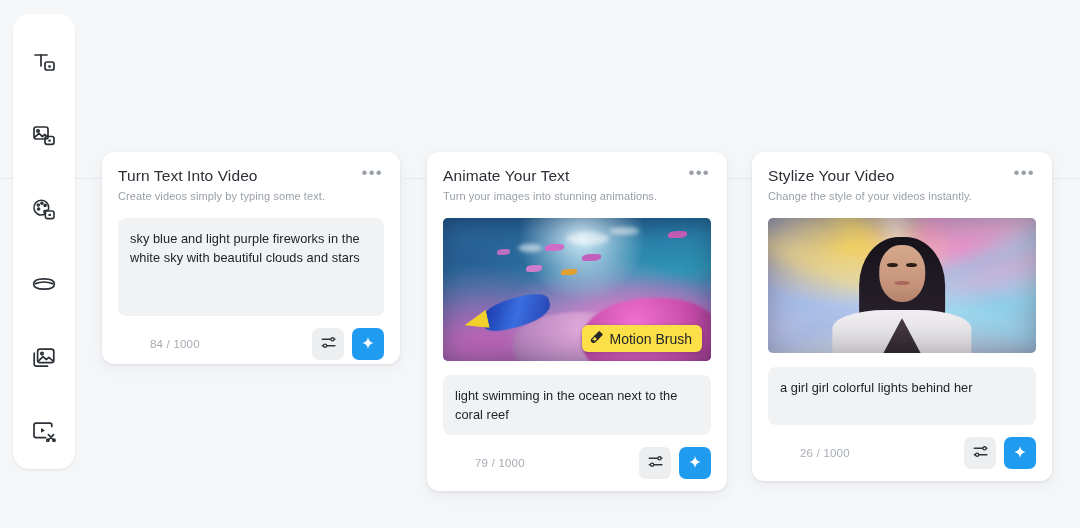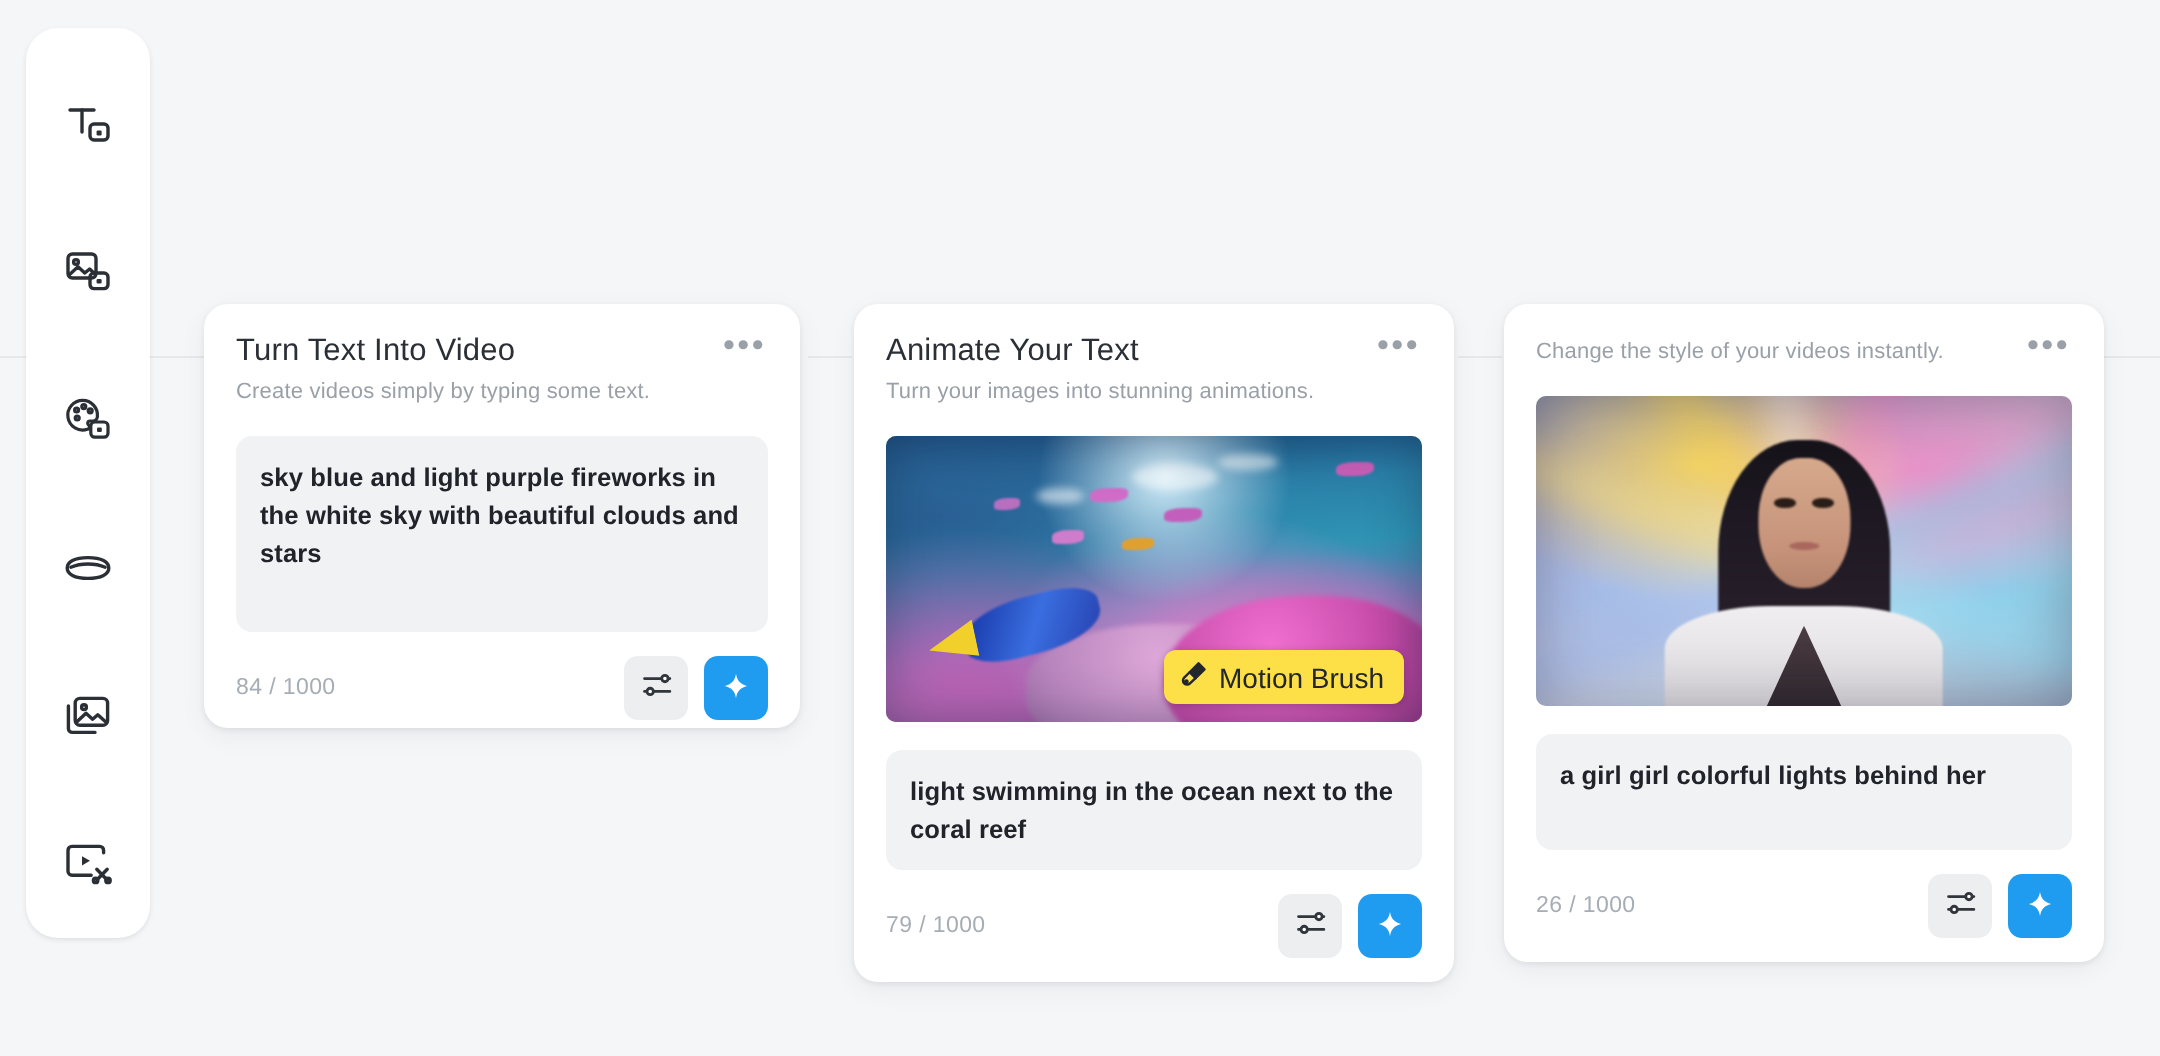--- a/index.html
+++ b/index.html
@@ -116,21 +116,20 @@
     background: #f1f2f4;
     border-radius: 8px;
     padding: 11px 12px;
     font-size: 12.8px;
     line-height: 19px;
     color: #20242a;
     letter-spacing: .05px;
     flex: 1;
     cursor: text;
     overflow: hidden;
-    font-weight: bold;
   }
   .card-1 .prompt { min-height: 98px; }
   .card-2 .prompt { min-height: 58px; flex: none; }
   .card-3 .prompt { min-height: 58px; flex: none; }
 
   
   .media {
     position: relative;
     margin-top: 14px;
     height: 157px;
@@ -326,20 +325,21 @@
     margin-top: auto;
     padding-top: 12px;
     display: flex;
     align-items: center;
     justify-content: space-between;
   }
   .counter {
     font-size: 11.5px;
     color: #a7adb5;
     letter-spacing: .2px;
+    margin-left: 32px;
   }
   .foot-actions { display: flex; align-items: center; gap: 8px; }
   .btn-settings {
     width: 32px; height: 32px;
     border-radius: 7px;
     background: #eceef0;
     border: none;
     display: flex; align-items: center; justify-content: center;
     cursor: pointer;
   }
@@ -530,20 +530,21 @@
             </svg>
           </span>
         </button>
       </div>
     </div>
   </section>
 
   <section class="card card-3">
     <div class="card-head">
       <div>
+        <h2 class="card-title">Stylize Your Video</h2>
         <p class="card-sub">Change the style of your videos instantly.</p>
       </div>
       <div class="kebab">•••</div>
     </div>
 
     <div class="media">
       <div class="portrait">
         <div class="portrait-ray" style="transform:rotate(-126deg);background:#f7d24f;"></div>
         <div class="portrait-ray" style="transform:rotate(-96deg);background:#f0f0f0;"></div>
         <div class="portrait-ray" style="transform:rotate(-66deg);background:#ef86c4;"></div>

